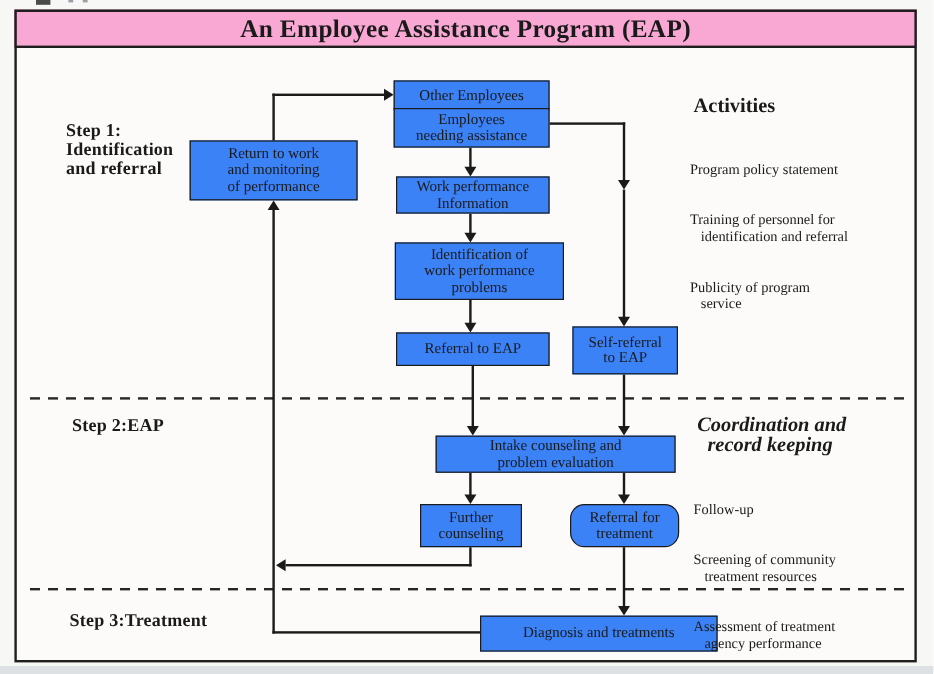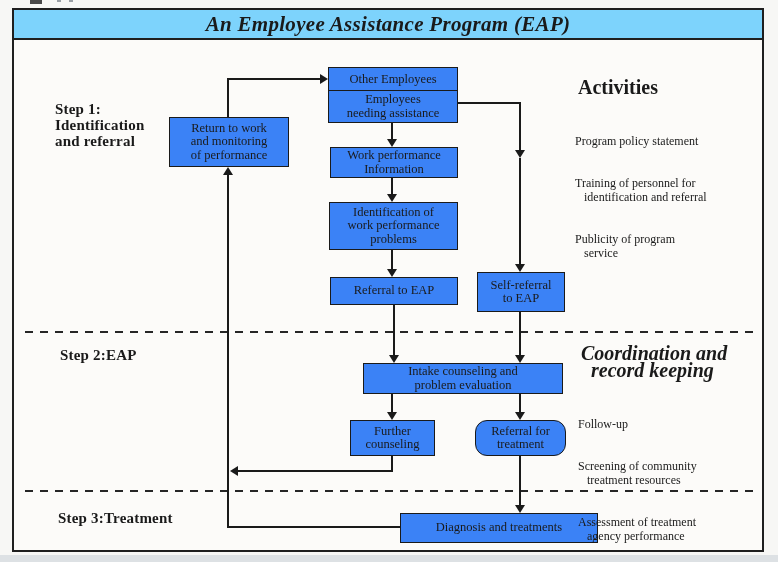--- a/index.html
+++ b/index.html
@@ -11,23 +11,23 @@
   .bottom-strip { position:absolute; left:0; top:555px; width:778px; height:7px; background:#dde1e4; }
   .scan-artifact { position:absolute; left:30px; top:0; width:12px; height:4px; background:#4a4a4a; }
   .scan-dot { position:absolute; top:0; width:4px; height:2px; background:#9aa0a6; }
 
   .frame {
     position:absolute; left:12px; top:8px; width:752px; height:544px;
     border:2px solid #1f1f1f; background:#fcfbf9; box-sizing:border-box;
   }
   .titlebar {
     position:absolute; left:12px; top:8px; width:752px; height:32px;
-    border:2px solid #1f1f1f; box-sizing:border-box; background:#7dd3fc;
+    border:2px solid #1f1f1f; box-sizing:border-box; background:#f9a8d4;
     display:flex; align-items:center; justify-content:center;
-    font-weight:bold; font-size:21px; letter-spacing:0.3px;font-style:italic;
+    font-weight:bold; font-size:21px; letter-spacing:0.3px;
   }
 
   .steplabel {
     position:absolute; font-weight:bold; font-size:15px; line-height:16px;
     white-space:pre-line; letter-spacing:0.2px;
   }
 
   .node {
     position:absolute; border:1.5px solid #1a1a1a; background:#3b82f6;
     box-sizing:border-box; display:flex; align-items:center; justify-content:center;
@@ -43,21 +43,21 @@
   .vline, .hline { position:absolute; background:#1a1a1a; }
   .vline { width:2px; }
   .hline { height:2px; }
 
   .arr { position:absolute; width:0; height:0; }
   .arr.down  { border-left:5px solid transparent; border-right:5px solid transparent; border-top:8px solid #1a1a1a; }
   .arr.up    { border-left:5px solid transparent; border-right:5px solid transparent; border-bottom:8px solid #1a1a1a; }
   .arr.left  { border-top:5px solid transparent; border-bottom:5px solid transparent; border-right:8px solid #1a1a1a; }
   .arr.right { border-top:5px solid transparent; border-bottom:5px solid transparent; border-left:8px solid #1a1a1a; }
 
-  .side-head { position:absolute; font-weight:bold; font-size:20px; line-height:17px; white-space:pre; }
+  .side-head { position:absolute; font-weight:bold; font-size:17px; line-height:17px; white-space:pre; }
   .side-list { position:absolute; font-size:12px; line-height:14px; white-space:pre; }
   .side-list .item { margin:0; }
 </style>
 </head>
 <body>
 
 <div class="stage">
 
   <div class="scan-artifact"></div>
   <div class="scan-dot" style="left:57px;"></div>
@@ -114,26 +114,26 @@
   <div class="hline" style="left:238px; top:470px; width:155px;"></div>
   <div class="arr left" style="left:230px; top:466px;"></div>
 
   <div class="hline" style="left:227px; top:526px; width:173px;"></div>
   <div class="vline" style="left:227px; top:175px; height:353px;"></div>
   <div class="arr up" style="left:223px; top:167px;"></div>
 
   <div class="node" style="left:328px; top:67px; width:130px; height:25px;">Other Employees</div>
   <div class="node" style="left:328px; top:90px; width:130px; height:33px; border-top:1.5px solid #1a1a1a;">Employees
 needing assistance</div>
-  <div class="node" style="left:169px; top:117px; width:120px; height:50px;">Return to work
+  <div class="node" style="left:158px; top:117px; width:140px; height:50px;">Return to work
 and monitoring
 of performance</div>
   <div class="node" style="left:330px; top:147px; width:128px; height:31px;">Work performance
 Information</div>
-  <div class="node" style="left:329px; top:202px; width:129px; height:48px;">Identification of
+  <div class="node" style="left:329px; top:202px; width:141px; height:48px;">Identification of
 work performance
 problems</div>
   <div class="node" style="left:330px; top:277px; width:128px; height:28px;">Referral to EAP</div>
   <div class="node" style="left:477px; top:272px; width:88px; height:40px;">Self-referral
 to EAP</div>
   <div class="node" style="left:363px; top:363px; width:200px; height:31px;">Intake counseling and
 problem evaluation</div>
   <div class="node" style="left:350px; top:420px; width:85px; height:36px;">Further
 counseling</div>
   <div class="node" style="left:475px; top:420px; width:91px; height:36px;border-radius:12px;">Referral for

